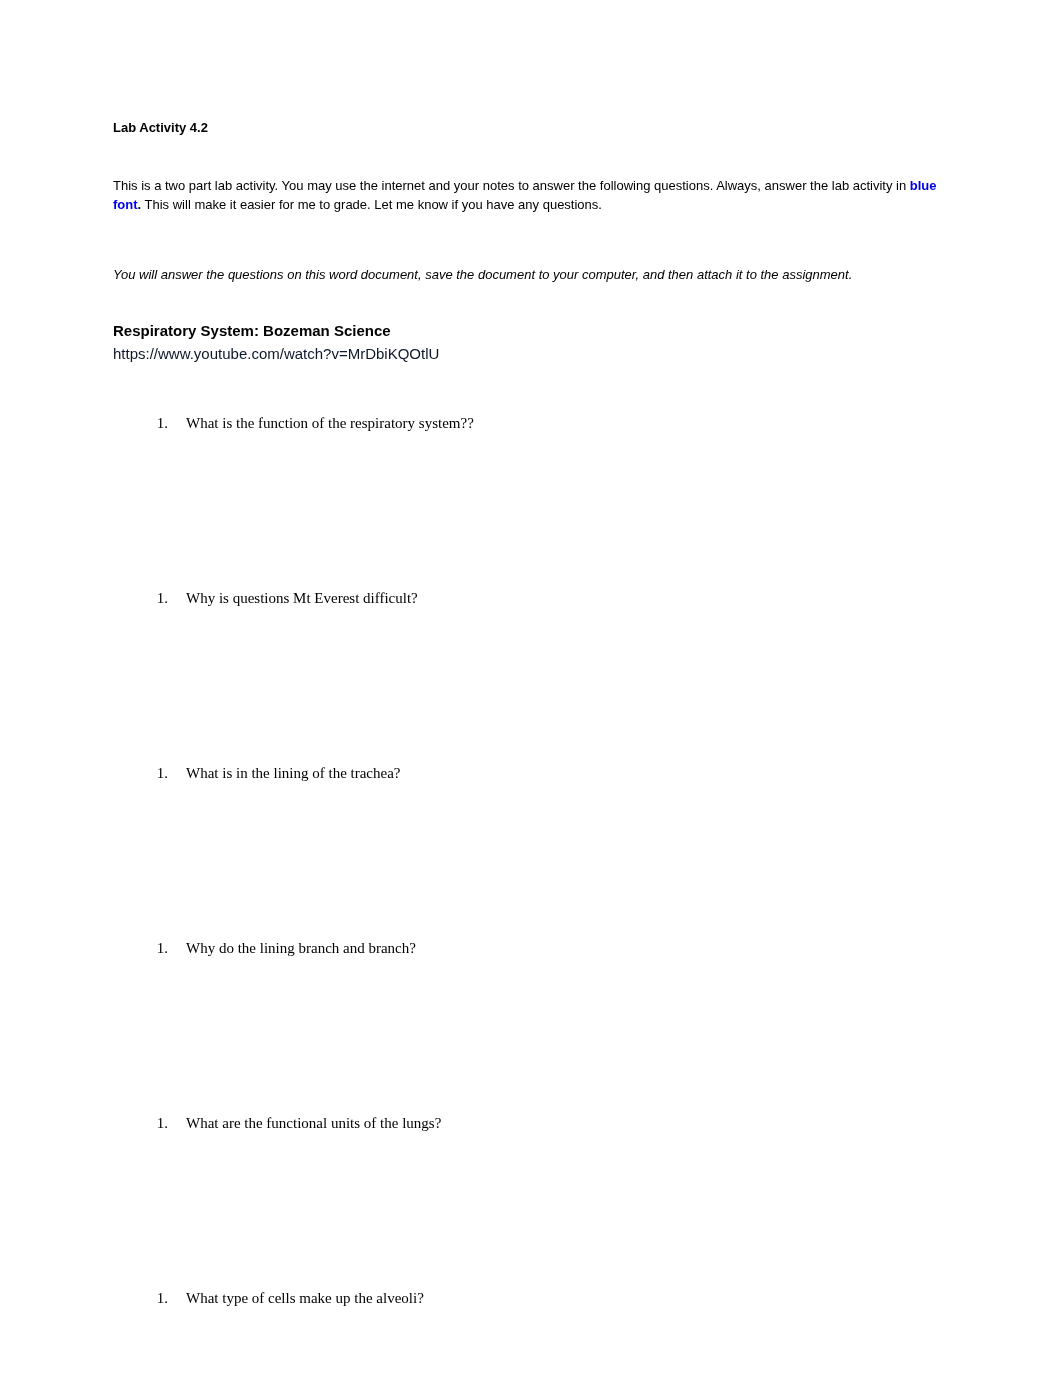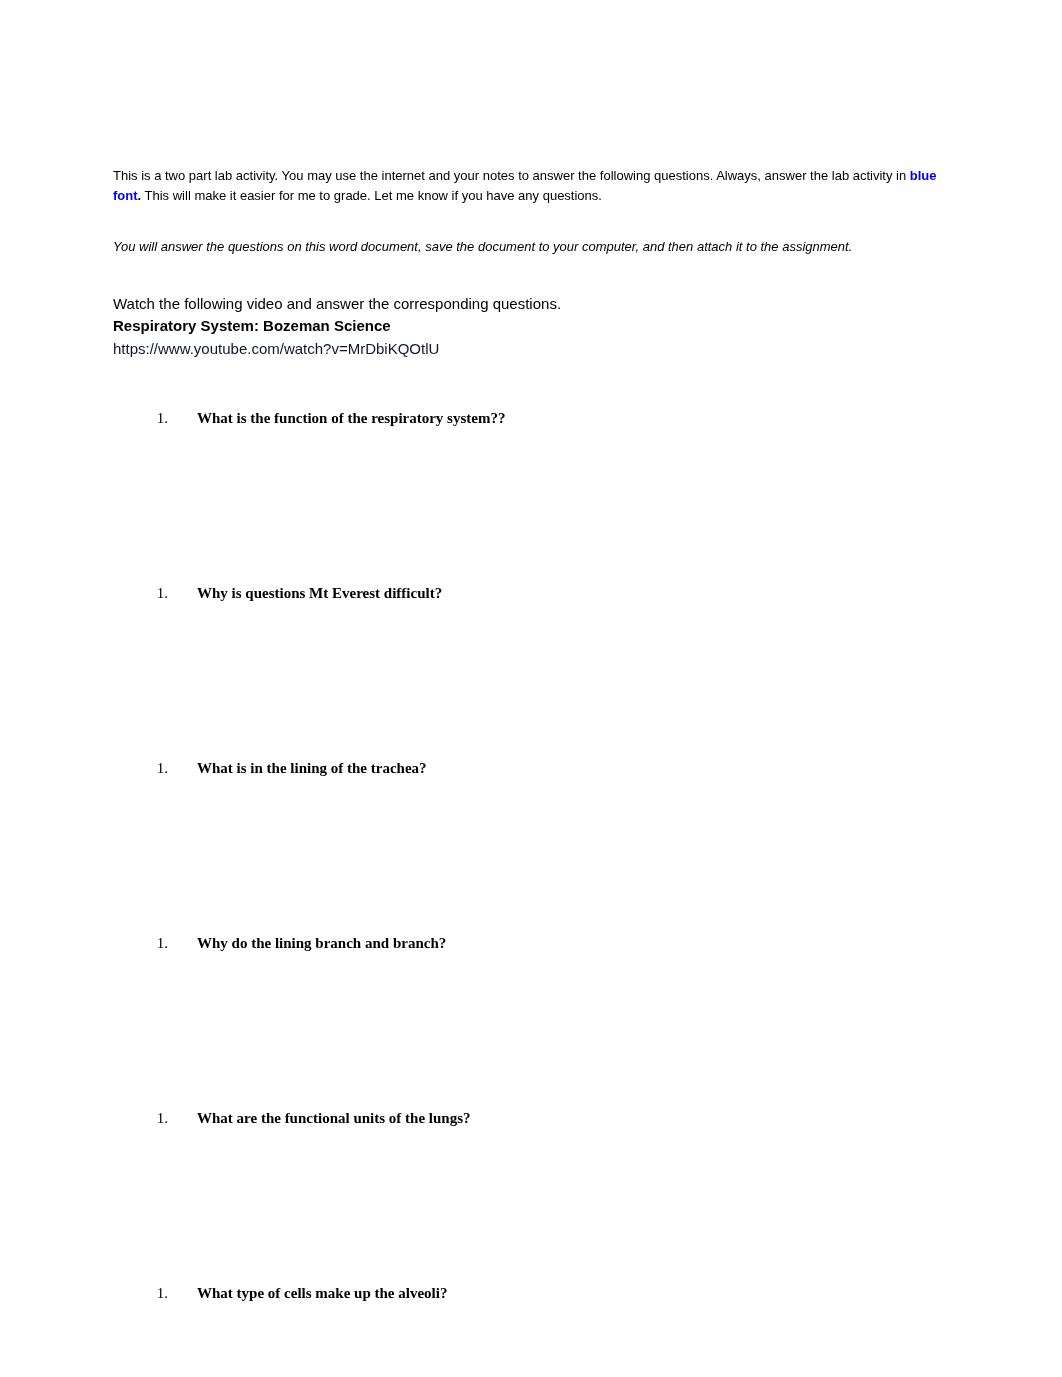--- a/index.html
+++ b/index.html
@@ -14,40 +14,40 @@
       min-height: 1377px;
       padding: 118px 113px 0 113px;
     }
     .header-line {
       font-size: 13px;
       font-weight: bold;
       color: #000000;
       line-height: 1.5;
     }
     .intro-section {
-      margin-top: 48px;
+      margin-top: 38px;
     }
     .intro-text {
       font-size: 13px;
       color: #000000;
       line-height: 1.5;
     }
     .blue-text {
       color: #0000EE;
       font-weight: bold;
     }
     .blue-period {
       color: #000000;
       font-weight: bold;
     }
     .note-text {
       font-size: 13px;
       font-style: italic;
       color: #000000;
-      margin-top: 32px;
+      margin-top: 50px;
       line-height: 1.5;
     }
     .video-section {
       margin-top: 36px;
     }
     .video-intro {
       font-size: 15px;
       color: #000000;
       line-height: 1.5;
     }
@@ -72,43 +72,42 @@
       font-size: 15px;
       color: #000000;
     }
     .question-number {
       width: 28px;
       text-align: right;
       margin-left: 27px;
       flex-shrink: 0;
     }
     .question-text {
-      margin-left: 29px;
-      font-weight: bold;
+      margin-left: 18px;
     }
     .question-item:last-child {
       margin-bottom: 0;
     }
   </style>
 </head>
 <body>
 
 <div>
+  <div class="header-line">Lab Activity 4.2</div>
 </div>
 
 <div class="intro-section">
   <div class="intro-text">
     <span>This is a two part lab activity. You may use the internet and your notes to answer the following questions. Always, answer the lab activity in </span><span class="blue-text">blue font</span><span class="blue-period">.</span><span> This will make it easier for me to grade. Let me know if you have any questions.</span>
   </div>
 </div>
 
 <div class="note-text">You will answer the questions on this word document, save the document to your computer, and then attach it to the assignment.</div>
 
 <div class="video-section">
-  <div class="video-intro">Watch the following video and answer the corresponding questions.</div>
   <div class="video-title">Respiratory System: Bozeman Science</div>
   <div class="video-link">https://www.youtube.com/watch?v=MrDbiKQOtlU</div>
 </div>
 
 <ol class="questions-list">
   <li class="question-item">
     <span class="question-number">1.</span>
     <span class="question-text">What is the function of the respiratory system??</span>
   </li>
   <li class="question-item">

